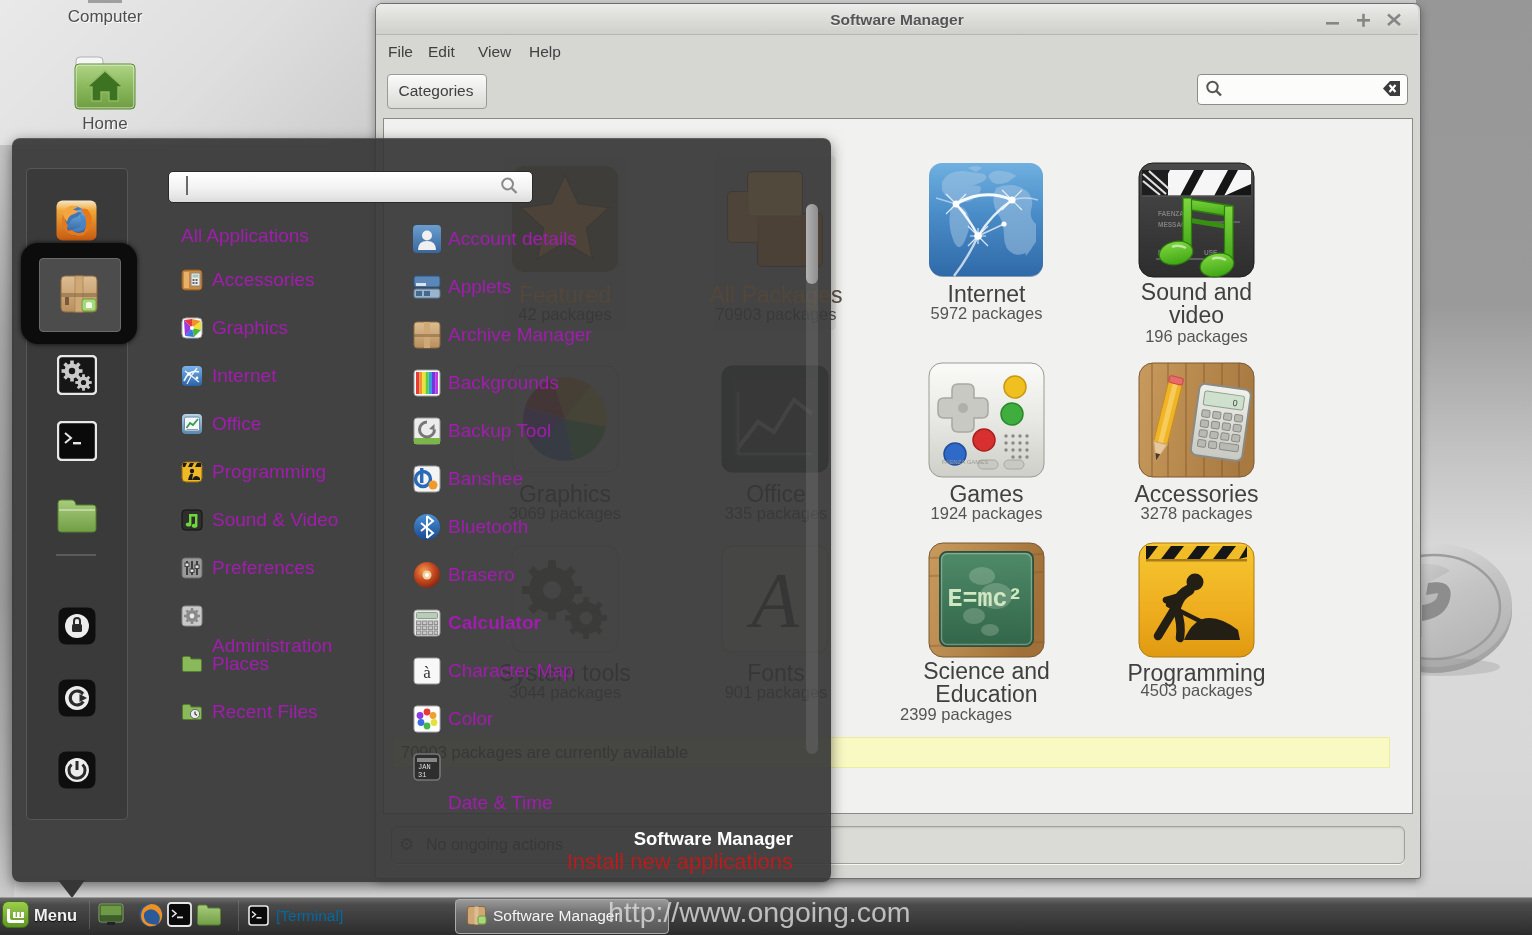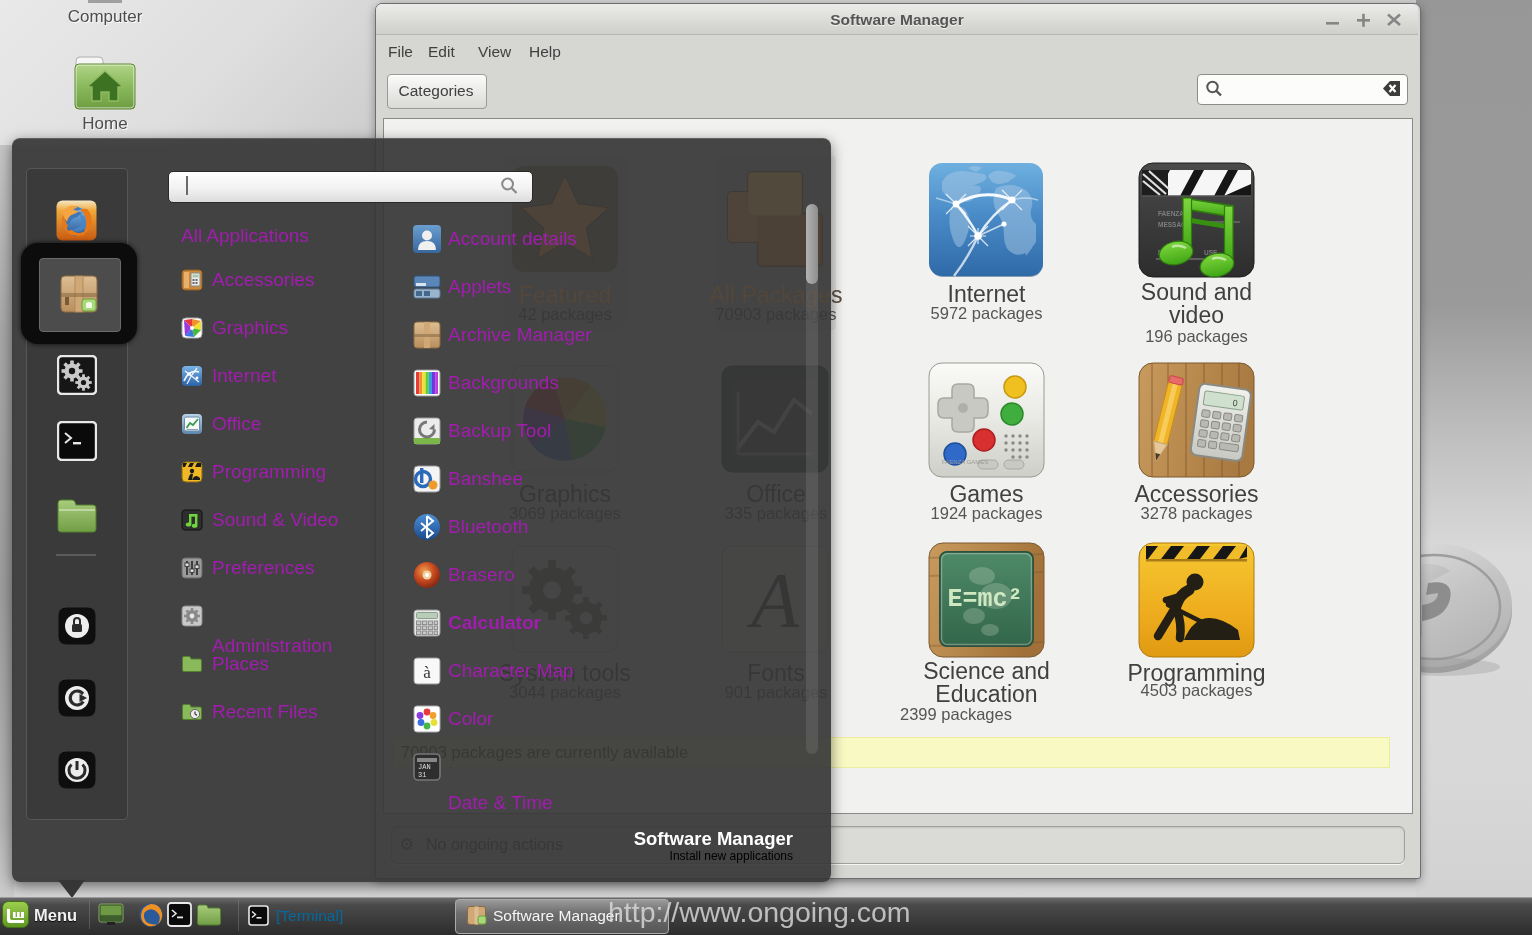--- a/index.html
+++ b/index.html
@@ -798,21 +798,21 @@
             <text x="6" y="25">31</text>
           </g>
         </svg>
       <div class="abs mtxt" style="left:448px;top:756px;margin-top:36px;">Date &amp; Time</div>
     </div>
 
     <div class="abs" style="left:806px;top:204px;width:12px;height:550px;background:rgba(130,130,130,0.30);border-radius:6px;"></div>
     <div class="abs" style="left:806px;top:204px;width:12px;height:80px;background:linear-gradient(90deg,#b2b2b2,#8e8e8e);border-radius:6px;"></div>
 
     <div class="abs" style="left:400px;top:828px;width:393px;text-align:right;font-size:18.5px;font-weight:bold;color:#fff;">Software Manager</div>
-    <div class="abs" style="left:400px;top:849px;width:393px;text-align:right;font-size:12px;color:#000000;">Install new applications</div>
+    <div class="abs" style="left:400px;top:849px;width:393px;text-align:right;font-size:22px;color:#b91c1c;">Install new applications</div>
   </div>
 
   <div class="abs" id="taskbar" style="left:0;top:897px;width:1532px;height:38px;background:linear-gradient(180deg,#6a6a6a 0%,#4a4a4a 18%,#3c3c3c 55%,#2b2b2b 100%);border-top:1px solid #9a9a9a;"></div>
   <div id="taskbarcontent">
 
     <svg class="abs" style="left:2px;top:901px" width="27" height="27" viewBox="0 0 27 27">
       <rect x="0.5" y="0.5" width="26" height="26" rx="6" fill="url(#mintg)" stroke="#3f7014"></rect>
       <defs>
           <linearGradient id="mintg" x1="0" y1="0" x2="0" y2="1">
             <stop offset="0" stop-color="#9ed04e"></stop>

